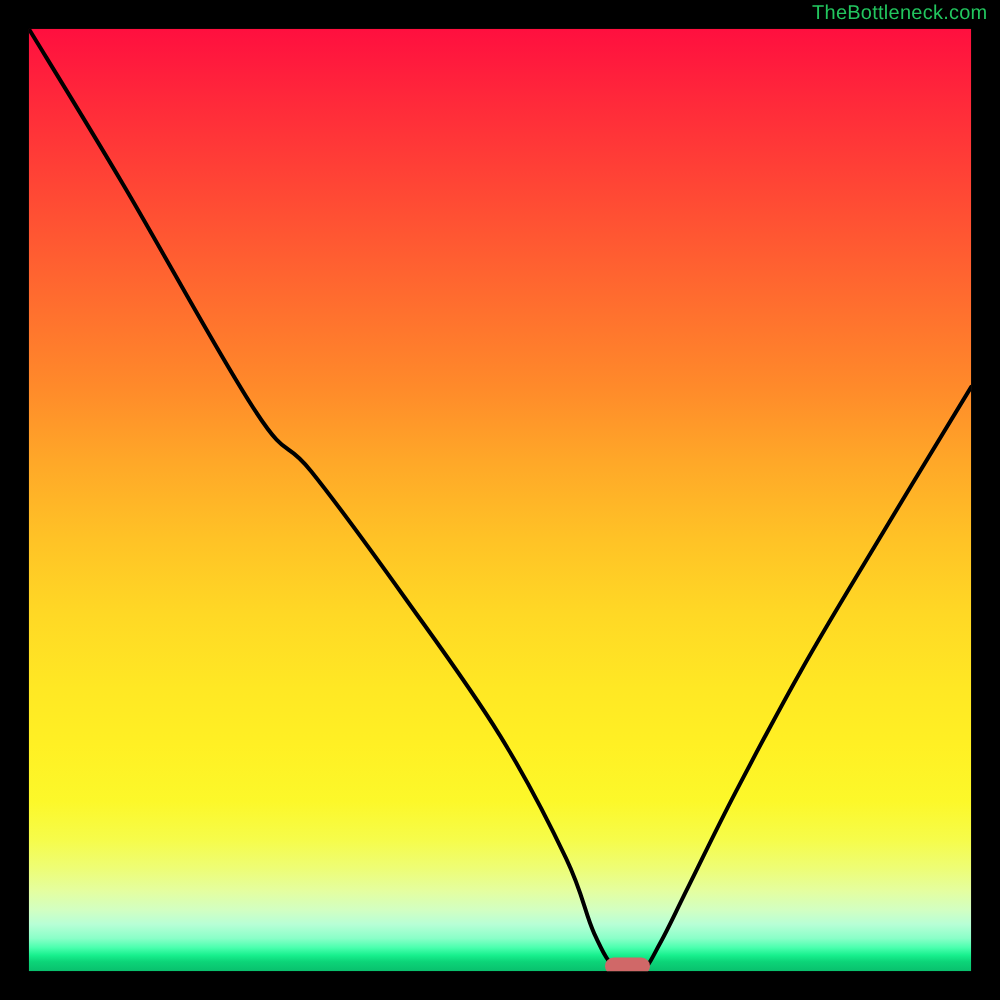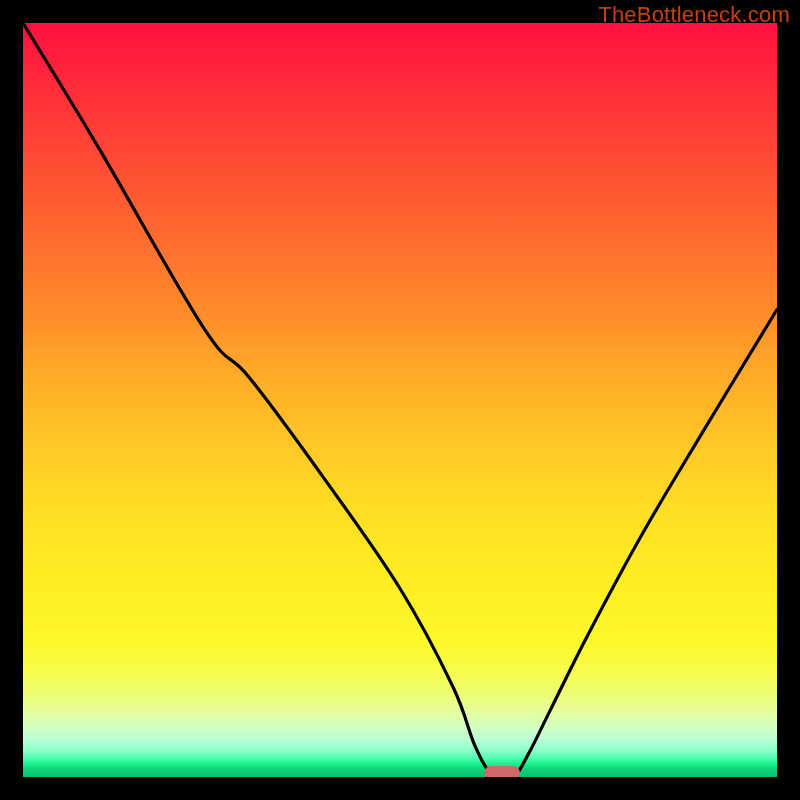--- a/index.html
+++ b/index.html
@@ -51,22 +51,22 @@
       #4affae 97.5%,
       #18f08e 98.3%,
       #0cd478 99%,
       #09c06d 100%
     );
   }
   .watermark {
     position: absolute;
     top: 2px;
     right: 10px;
-    color: #c2410c;
-    font-size: 22px;
+    color: #22c55e;
+    font-size: 16px;
     font-weight: 500;
     letter-spacing: 0.2px;
     user-select: none;
   }
   svg.curve {
     position: absolute;
     inset: 0;
   }
   .minimum-marker {
     position: absolute;

